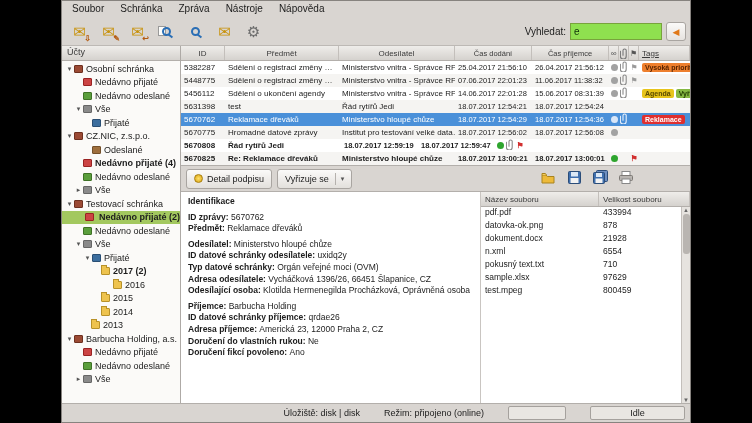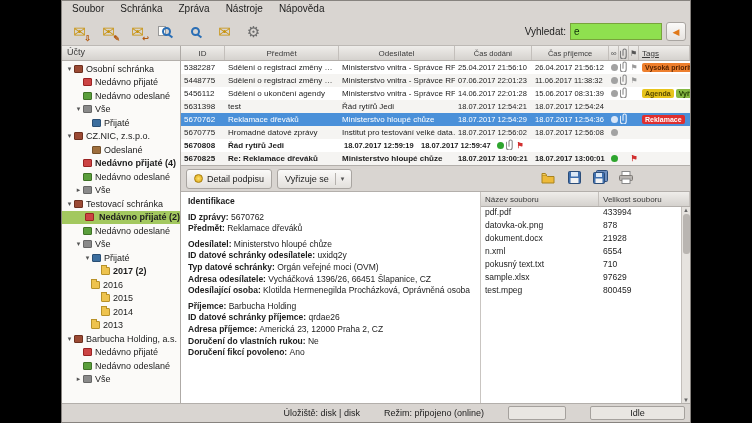--- a/index.html
+++ b/index.html
@@ -207,21 +207,21 @@
           <div class="tree-item" style="padding-left: 21px;">
             <span class="exp">▾</span>
             <span class="ticon ti-received"></span>
             <span>Přijaté</span>
           </div>
           <div class="tree-item bold" style="padding-left: 30px;">
             <span class="exp"></span>
             <span class="ticon ti-folder"></span>
             <span>2017 (2)</span>
           </div>
-          <div class="tree-item" style="padding-left: 20px;">
+          <div class="tree-item" style="padding-left: 42px;">
             <span class="exp"></span>
             <span class="ticon ti-folder"></span>
             <span>2016</span>
           </div>
           <div class="tree-item" style="padding-left: 30px;">
             <span class="exp"></span>
             <span class="ticon ti-folder"></span>
             <span>2015</span>
           </div>
           <div class="tree-item" style="padding-left: 30px;">

